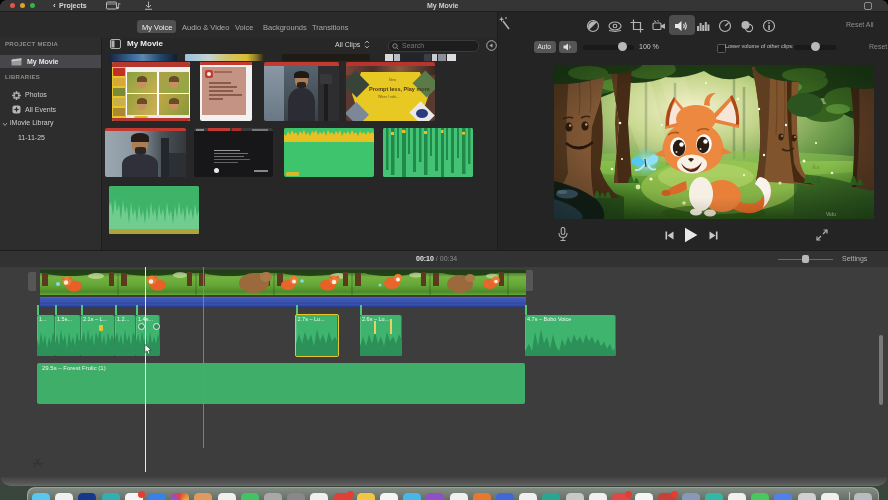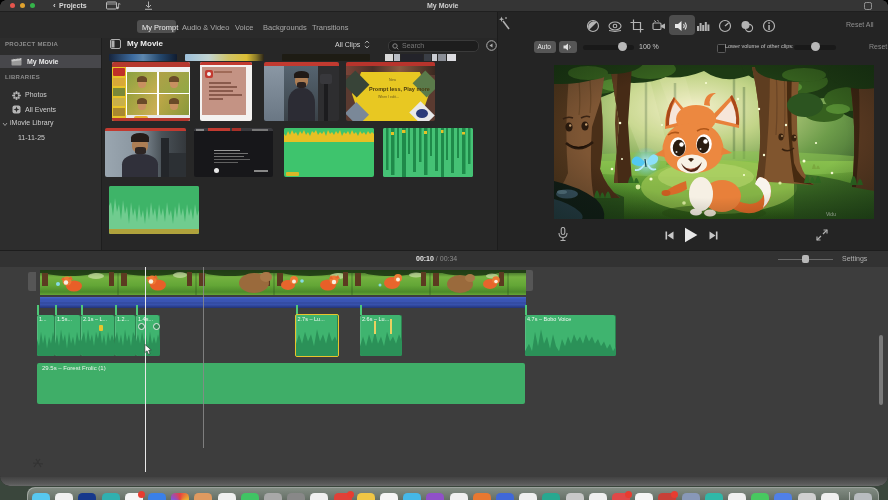--- a/index.html
+++ b/index.html
@@ -37,21 +37,21 @@
         <path d="M4.5 0.5 L4.5 6 M2 4 L4.5 6.6 L7 4 M1 8.3 L8 8.3" stroke="#b0b0b0" stroke-width="1" fill="none"></path>
       </svg>
       <div class="txt" style="left:427px;top:2px;font-size:7px;font-weight:bold;color:#cfcfcf;">My Movie</div>
       <svg class="abs" style="left:864px;top:1.5px;" width="8" height="8" viewBox="0 0 9 9">
         <rect x="0.5" y="0.5" width="8" height="8" rx="2" fill="none" stroke="#999" stroke-width="1.1"></rect>
       </svg>
     </div>
 
     <div class="abs" id="tabstrip" style="left:0;top:12px;width:497px;height:26px;background:#2a2a2a;">
       <div class="abs" style="left:137px;top:8px;width:39px;height:13px;background:#505050;border-radius:3px;"></div>
-      <div class="txt" style="left:142px;top:11px;font-size:7.5px;color:#efefef;">My Prompt</div>
+      <div class="txt" style="left:142px;top:11px;font-size:7.5px;color:#efefef;">My Voice</div>
       <div class="txt" style="left:182px;top:11px;font-size:7.5px;color:#a8a8a8;">Audio &amp; Video</div>
       <div class="txt" style="left:235px;top:11px;font-size:7.5px;color:#a8a8a8;">Voice</div>
       <div class="txt" style="left:263px;top:11px;font-size:7.5px;color:#a8a8a8;">Backgrounds</div>
       <div class="txt" style="left:312px;top:11px;font-size:7.5px;color:#a8a8a8;">Transitions</div>
     </div>
 
     <div class="abs" id="sidebar" style="left:0;top:38px;width:101px;height:212px;background:#2d2d2d;border-right:1px solid #1e1e1e;">
       <div class="txt" style="left:5px;top:3px;font-size:6px;font-weight:bold;color:#8e8e8e;letter-spacing:0.3px;">PROJECT MEDIA</div>
       <div class="abs" style="left:0;top:17px;width:101px;height:13px;background:#47474b;">
         <svg class="abs" style="left:11px;top:2px;" width="11" height="9" viewBox="0 0 11 9">

